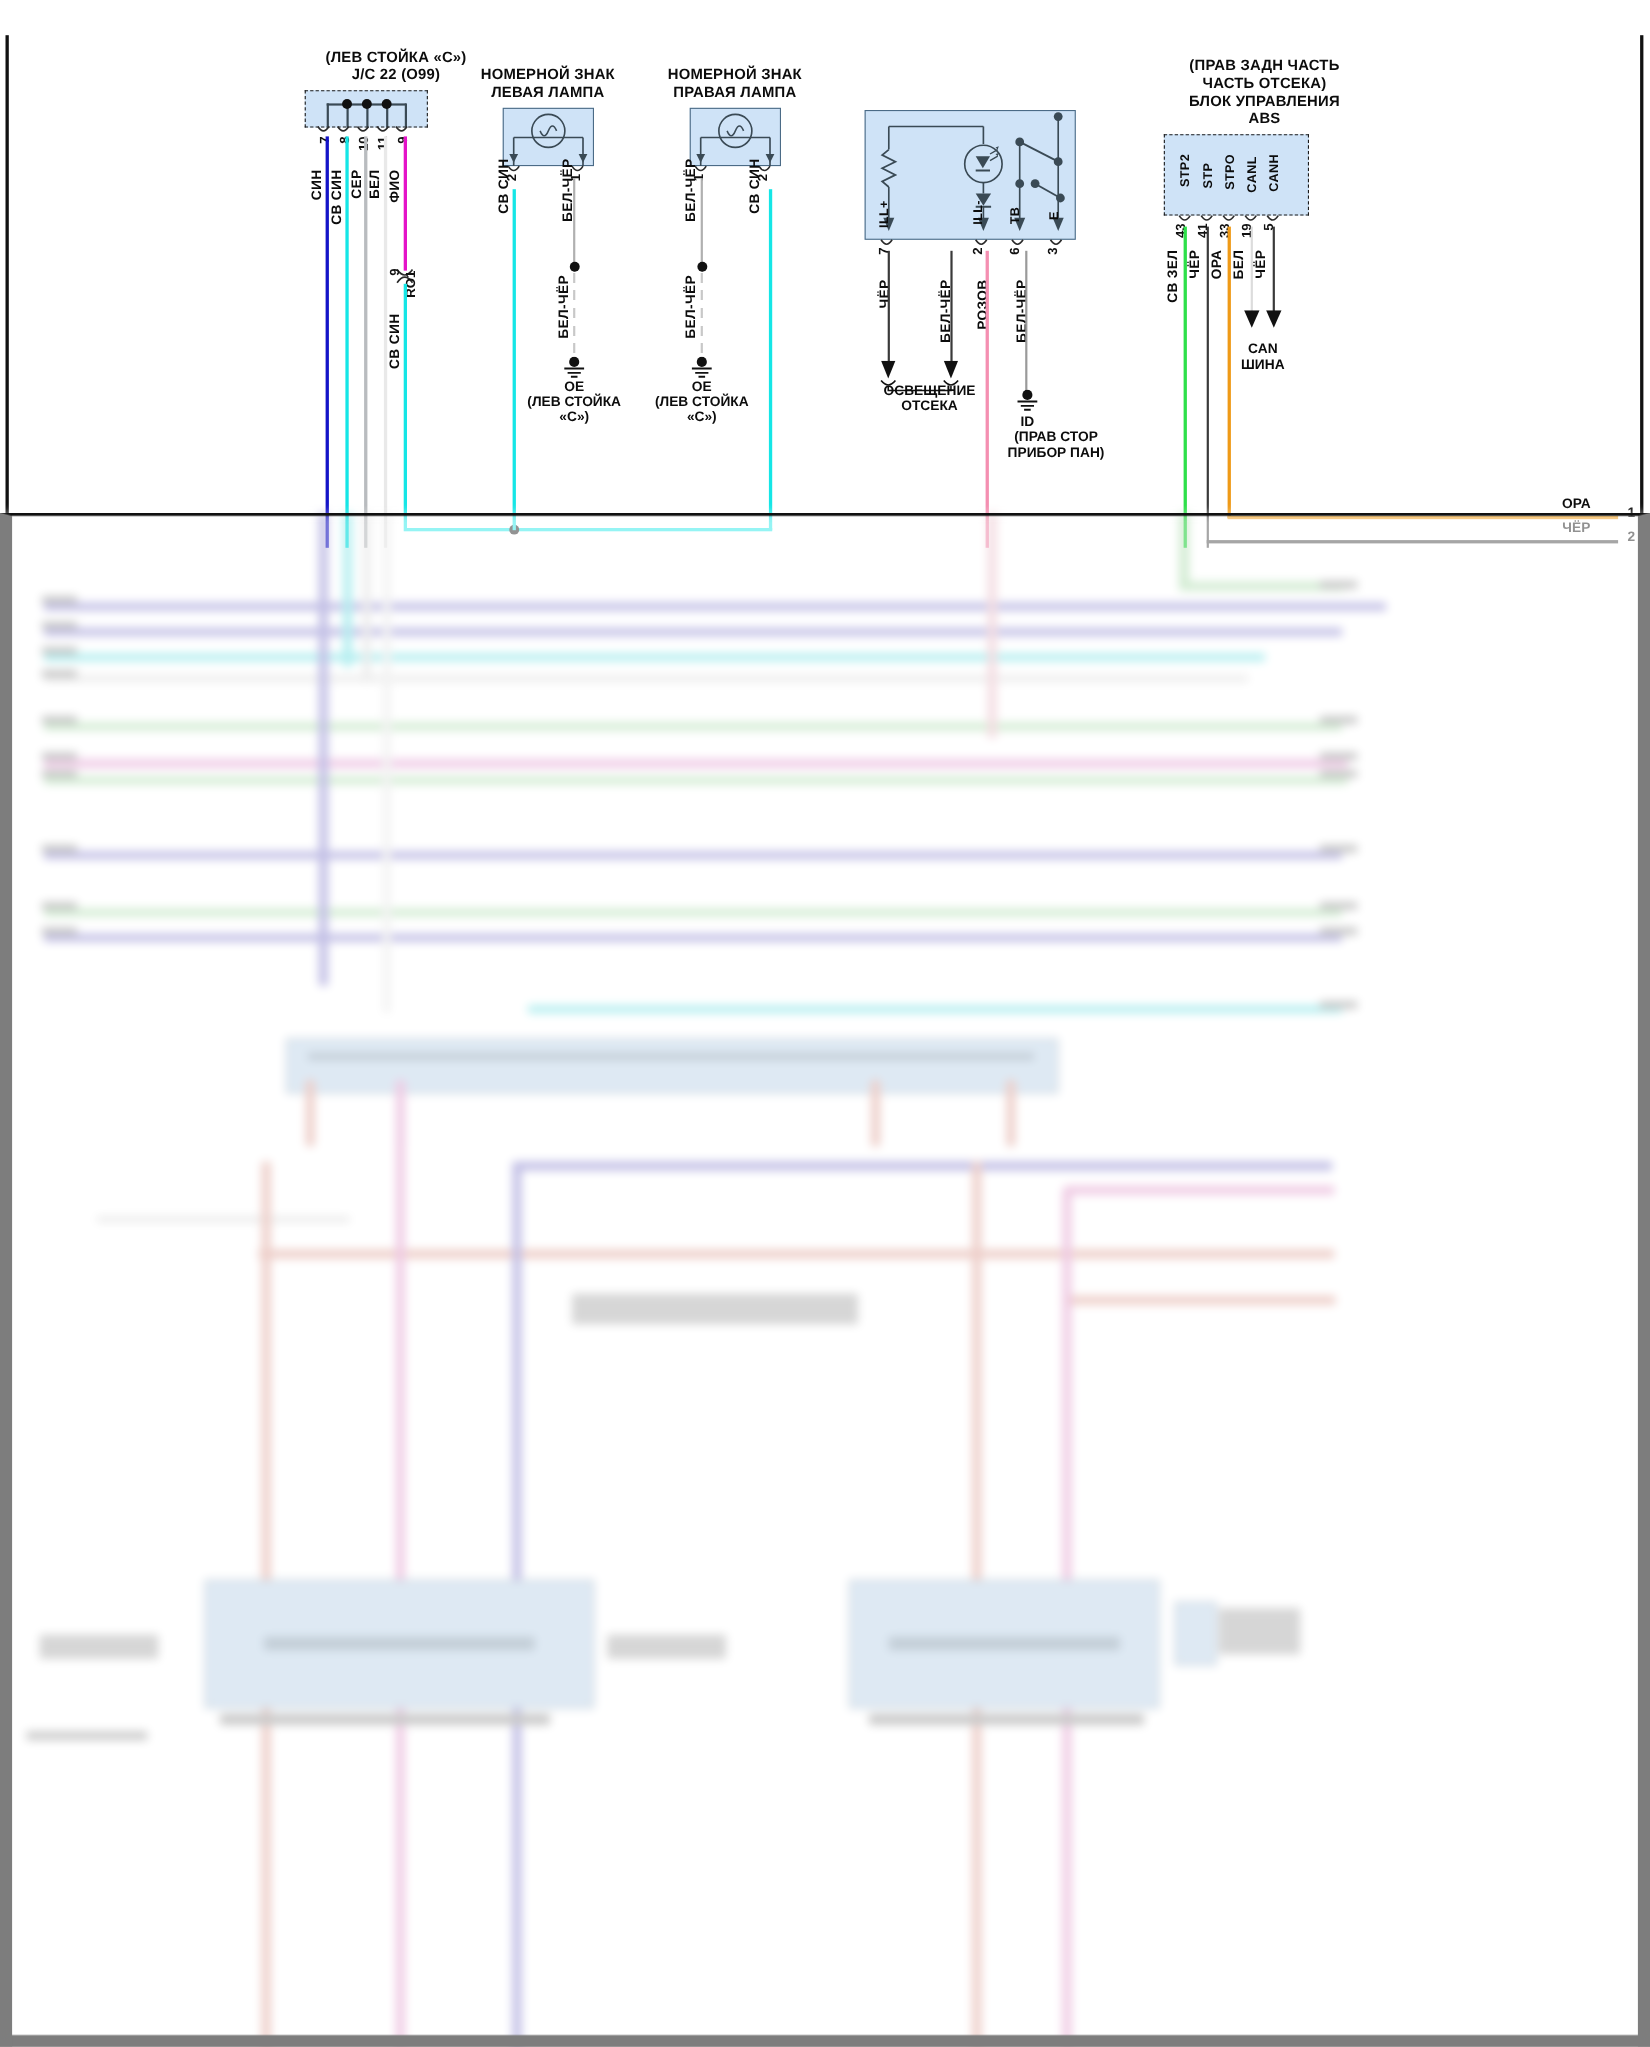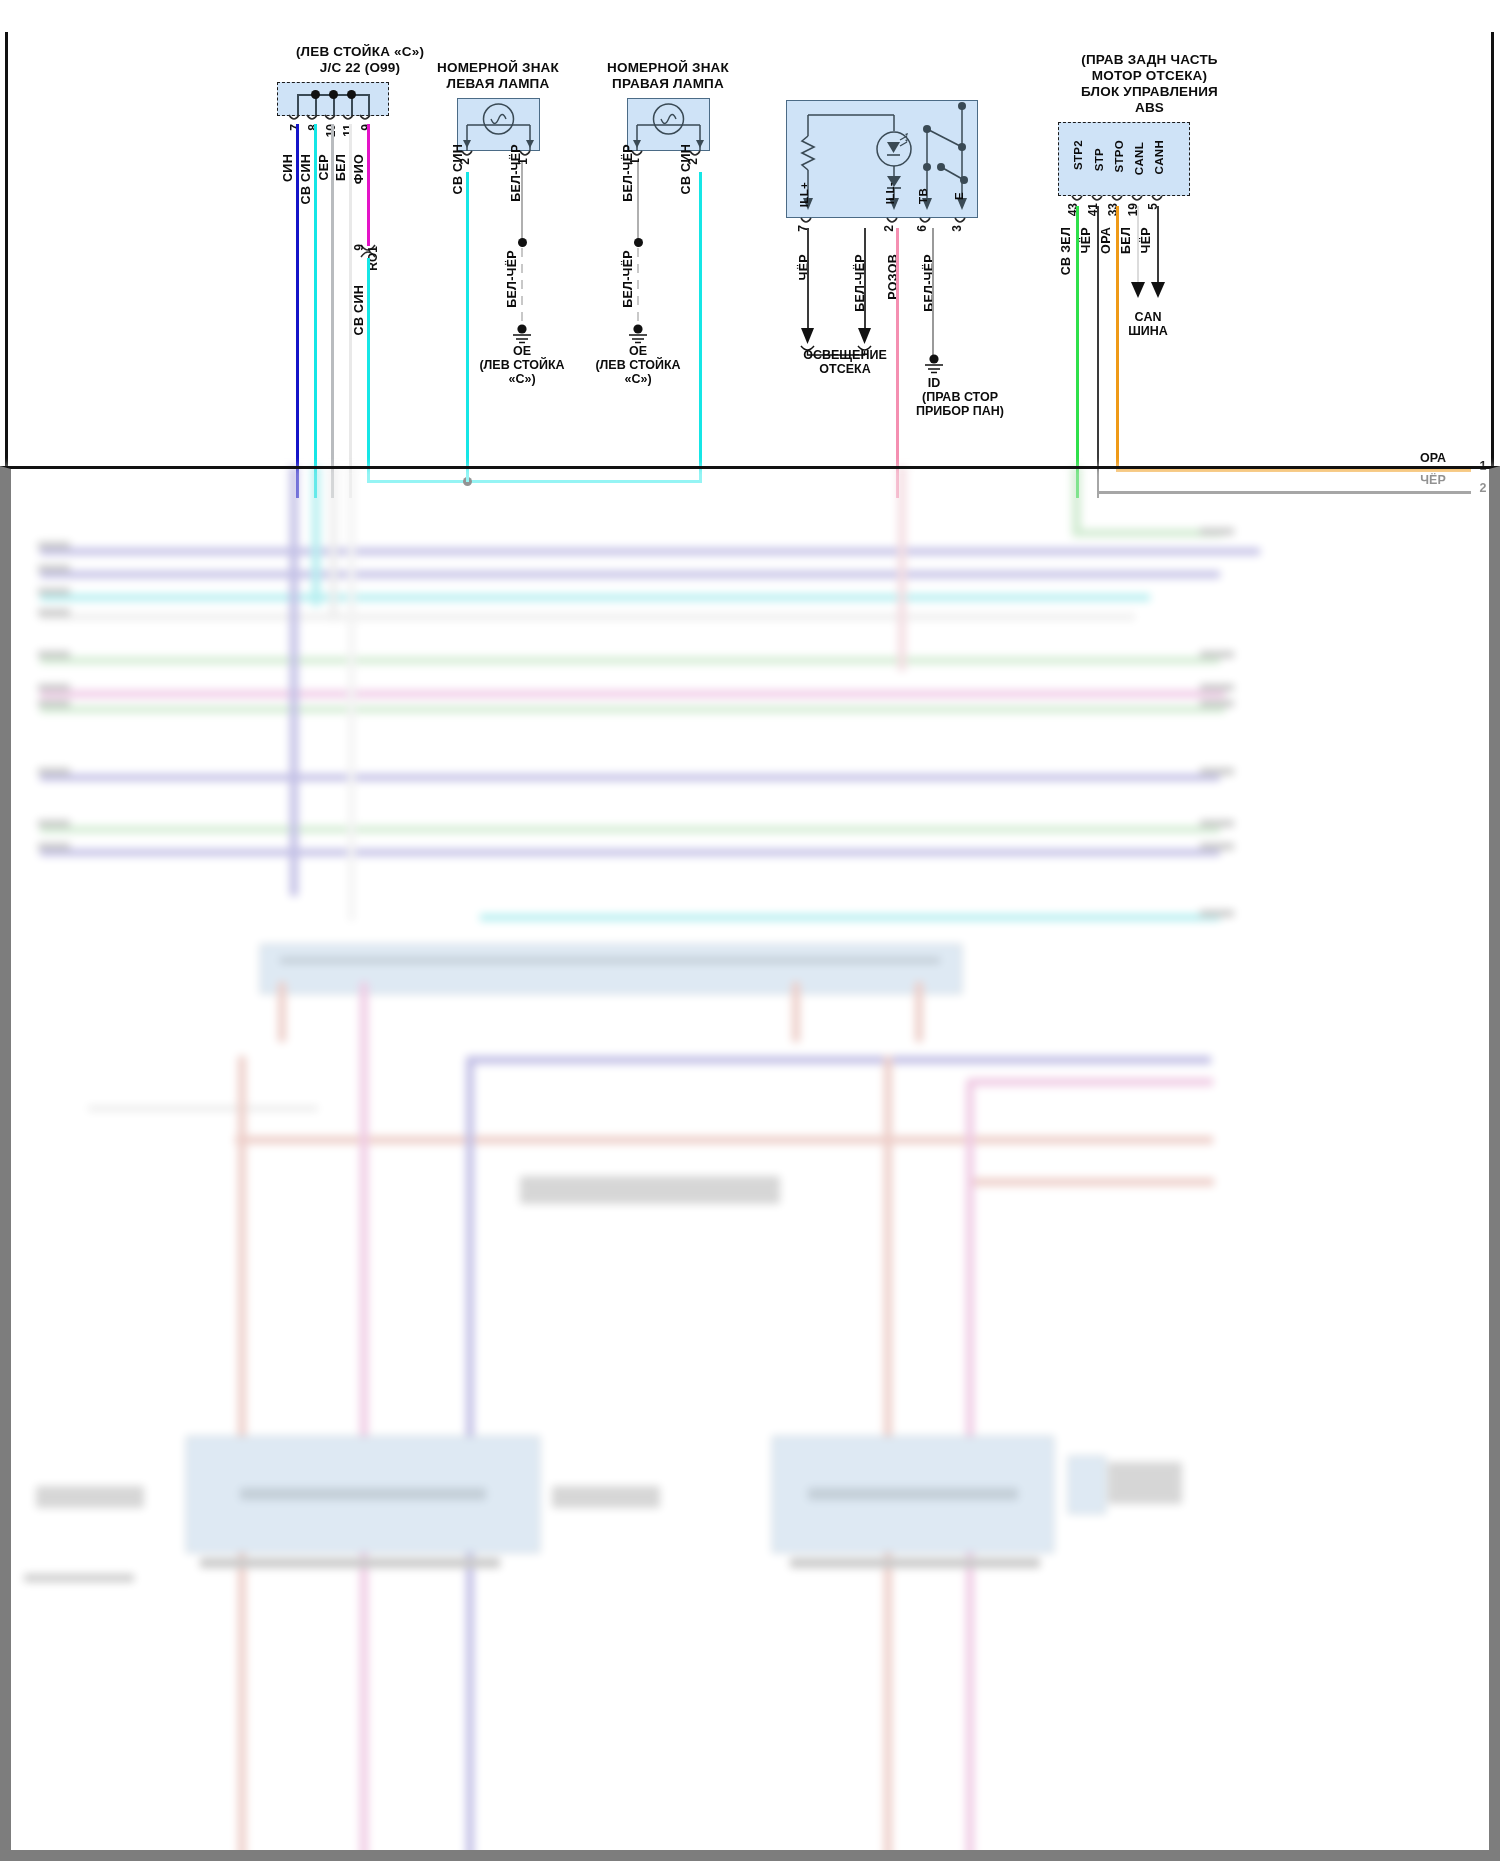--- a/index.html
+++ b/index.html
@@ -225,21 +225,21 @@
     <svg class="abs" style="left:917px;top:322px;" width="34" height="20" viewBox="0 0 34 20">
       <circle cx="17" cy="5" r="4.6" fill="#111"></circle>
       <path d="M8 11 L26 11 M11 15 L23 15 M14 18.5 L20 18.5" stroke="#111" stroke-width="1.7" fill="none"></path>
     </svg>
     <div class="hlabel abs" style="left:894px;top:344px;width:80px;">ID</div>
     <div class="hlabel abs" style="left:890px;top:358px;width:140px;">(ПРАВ СТОР</div>
     <div class="hlabel abs" style="left:890px;top:372px;width:140px;">ПРИБОР ПАН)</div>
 
     <div class="abs" style="left:1012px;top:20px;width:275px;">
       <div class="ttl">(ПРАВ ЗАДН ЧАСТЬ</div>
-      <div class="ttl">МОТОР ОТСЕКА)</div>
+      <div class="ttl">ЧАСТЬ ОТСЕКА)</div>
       <div class="ttl">БЛОК УПРАВЛЕНИЯ</div>
       <div class="ttl">ABS</div>
     </div>
     <div class="box dash abs" style="left:1058px;top:90px;width:132px;height:74px;"></div>
     <div class="vlabel abs" style="left:1072px;top:108px;font-size:11.5px;">STP2</div>
     <div class="vlabel abs" style="left:1093px;top:116px;font-size:11.5px;">STP</div>
     <div class="vlabel abs" style="left:1113px;top:108px;font-size:11.5px;">STPO</div>
     <div class="vlabel abs" style="left:1133px;top:110px;font-size:11.5px;">CANL</div>
     <div class="vlabel abs" style="left:1153px;top:108px;font-size:11.5px;">CANH</div>
 

